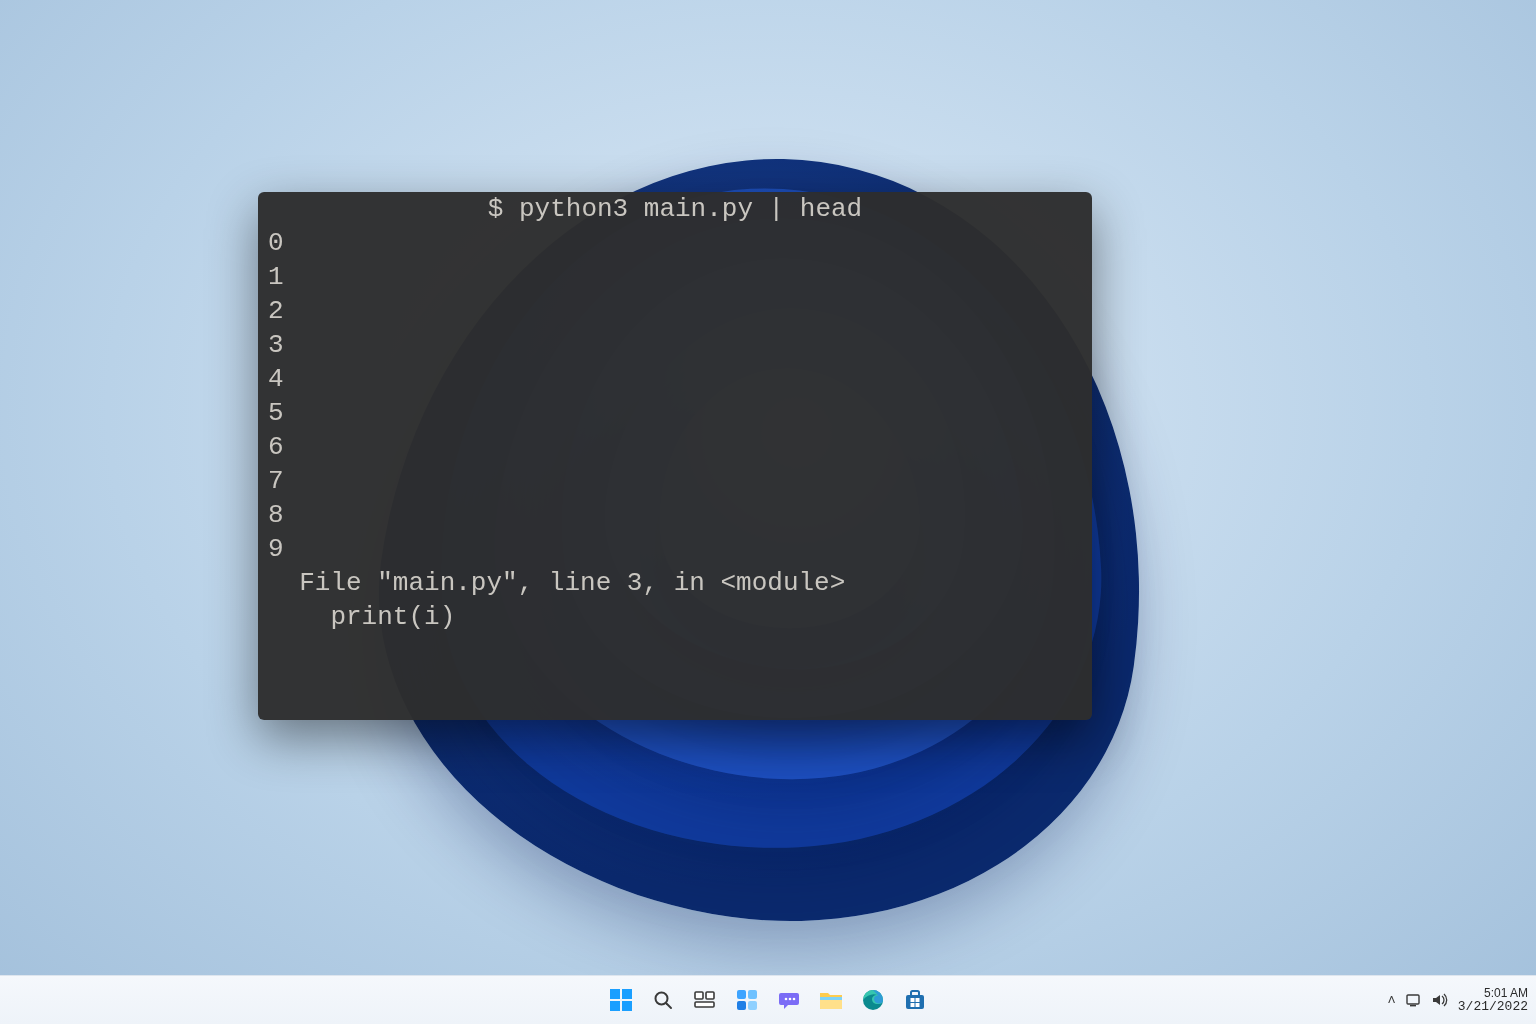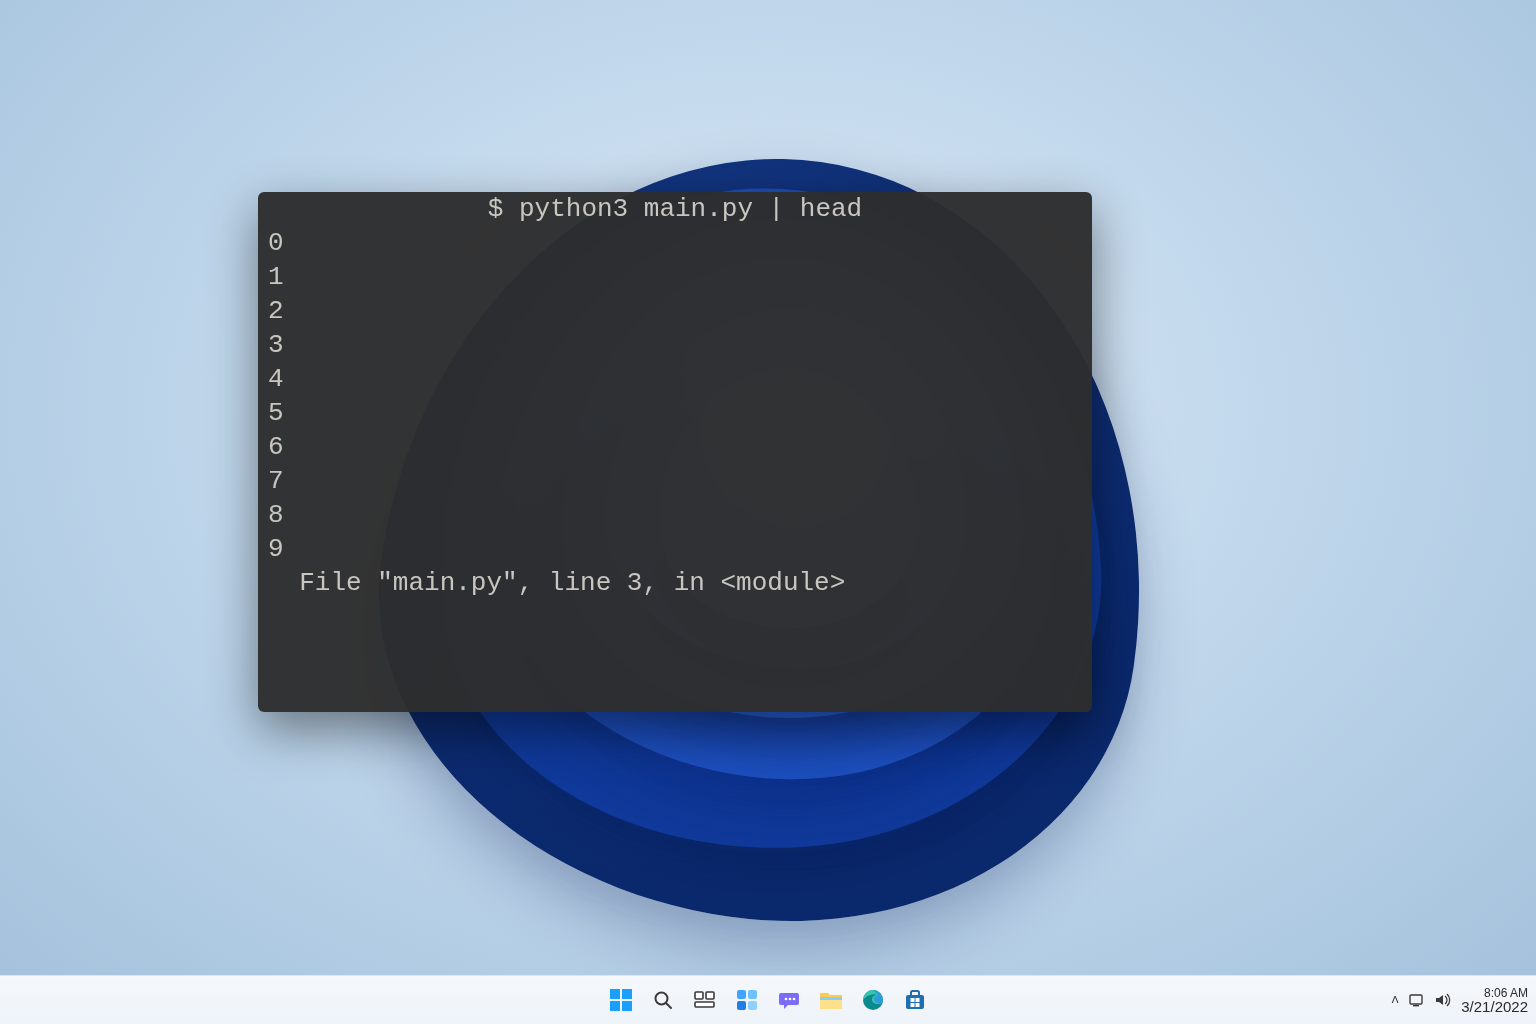--- a/index.html
+++ b/index.html
@@ -38,21 +38,21 @@
   
   .terminal {
     position: absolute;
     left: 258px;
     top: 192px;
     width: 834px;
     height: 512px;
     background: rgba(45,45,45,0.97);
     border-radius: 6px;
     box-shadow: 0 18px 50px rgba(0,0,0,0.45);
-    padding: 0 0 8px 0;
+    padding: 0 0 16px 0;
     overflow: hidden;
   }
   .terminal pre, .terminal .line {
     font-family: "Consolas", "Courier New", monospace;
     font-size: 26px;
     line-height: 34px;
     color: #c9c6c0;
     margin: 0;
     white-space: pre;
   }
@@ -107,21 +107,21 @@
     bottom:0;
     display:flex;
     align-items:center;
     gap:10px;
     color:#2a2a2a;
     font-size:12px;
   }
   .tray .glyph { font-size:14px; color:#3a3a3a; cursor:pointer; }
   .tray .clock { text-align:right; line-height:14px; cursor:pointer; }
   .tray .clock .t { font-size:12px; }
-  .tray .clock .d { font-size:15px; }
+  .tray .clock .d { font-size:13px;font-family:Liberation Mono, monospace; }
 
   svg { display:block; }
 </style>
 </head>
 <body>
 
 <div class="bloom">
   <div class="petal p0"></div>
   <div class="petal p1"></div>
   <div class="petal p2"></div>
@@ -139,20 +139,21 @@
     <div class="line">1</div>
     <div class="line">2</div>
     <div class="line">3</div>
     <div class="line">4</div>
     <div class="line">5</div>
     <div class="line">6</div>
     <div class="line">7</div>
     <div class="line">8</div>
     <div class="line">9</div>
     <div class="line">  File "main.py", line 3, in &lt;module&gt;</div>
+    <div class="line">    print(i)</div>
   </div>
 </div>
 
 <div class="taskbar">
   <div class="task-center">
 
     <div class="tb-item">
       <svg width="22" height="22" viewBox="0 0 22 22">
         <rect x="0" y="0" width="10" height="10" fill="#1a9fff"></rect>
         <rect x="12" y="0" width="10" height="10" fill="#1a9fff"></rect>
@@ -232,17 +233,17 @@
         </svg>
     </span>
     <span class="glyph">
       <svg width="16" height="14" viewBox="0 0 16 14">
           <path d="M1 5 h3 l4 -3 v10 l-4 -3 h-3 z" fill="#3a3a3a"></path>
           <path d="M10 3 a5 5 0 0 1 0 8" stroke="#3a3a3a" stroke-width="1.3" fill="none"></path>
           <path d="M12 1 a8 8 0 0 1 0 12" stroke="#3a3a3a" stroke-width="1.3" fill="none"></path>
         </svg>
     </span>
     <div class="clock">
-      <div class="t">8:06 AM</div>
+      <div class="t">5:01 AM</div>
       <div class="d">3/21/2022</div>
     </div>
   </div>
 </div>
 
 </body></html>

